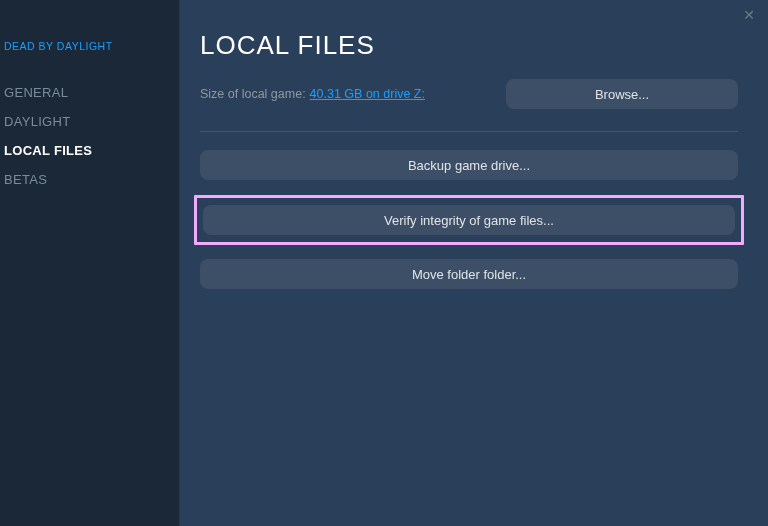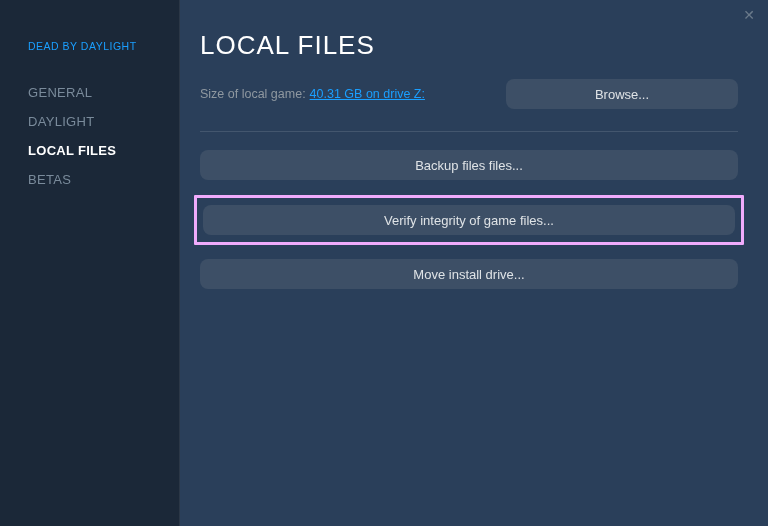--- a/index.html
+++ b/index.html
@@ -8,21 +8,21 @@
       height: 526px;
       background: #1b2838;
       font-family: Arial, "Helvetica Neue", sans-serif;
       overflow: hidden;
       display: flex;
     }
     .sidebar {
       width: 180px;
       height: 100%;
       background: #1b2838;
-      padding: 40px 12px 0 28px;
+      padding: 40px 12px 0 4px;
       position: relative;
     }
     .sidebar::after {
       content: "";
       position: absolute;
       right: 0;
       top: 0;
       width: 1px;
       height: 100%;
       background: rgba(255,255,255,0.07);
@@ -142,23 +142,23 @@
 
   <div class="size-row">
     <span class="size-label">Size of local game:</span>
     <span class="size-value">40.31 GB on drive Z:</span>
     <button class="btn btn-browse">Browse...</button>
   </div>
 
   <div class="divider"></div>
 
   <div class="action-row">
-    <button class="btn btn-full">Backup files files...</button>
+    <button class="btn btn-full">Backup game drive...</button>
   </div>
 
   <div class="highlight-box">
     <button class="btn btn-full">Verify integrity of game files...</button>
   </div>
 
   <div class="action-row">
-    <button class="btn btn-full">Move install drive...</button>
+    <button class="btn btn-full">Move folder folder...</button>
   </div>
 </div>
 
 </body></html>

